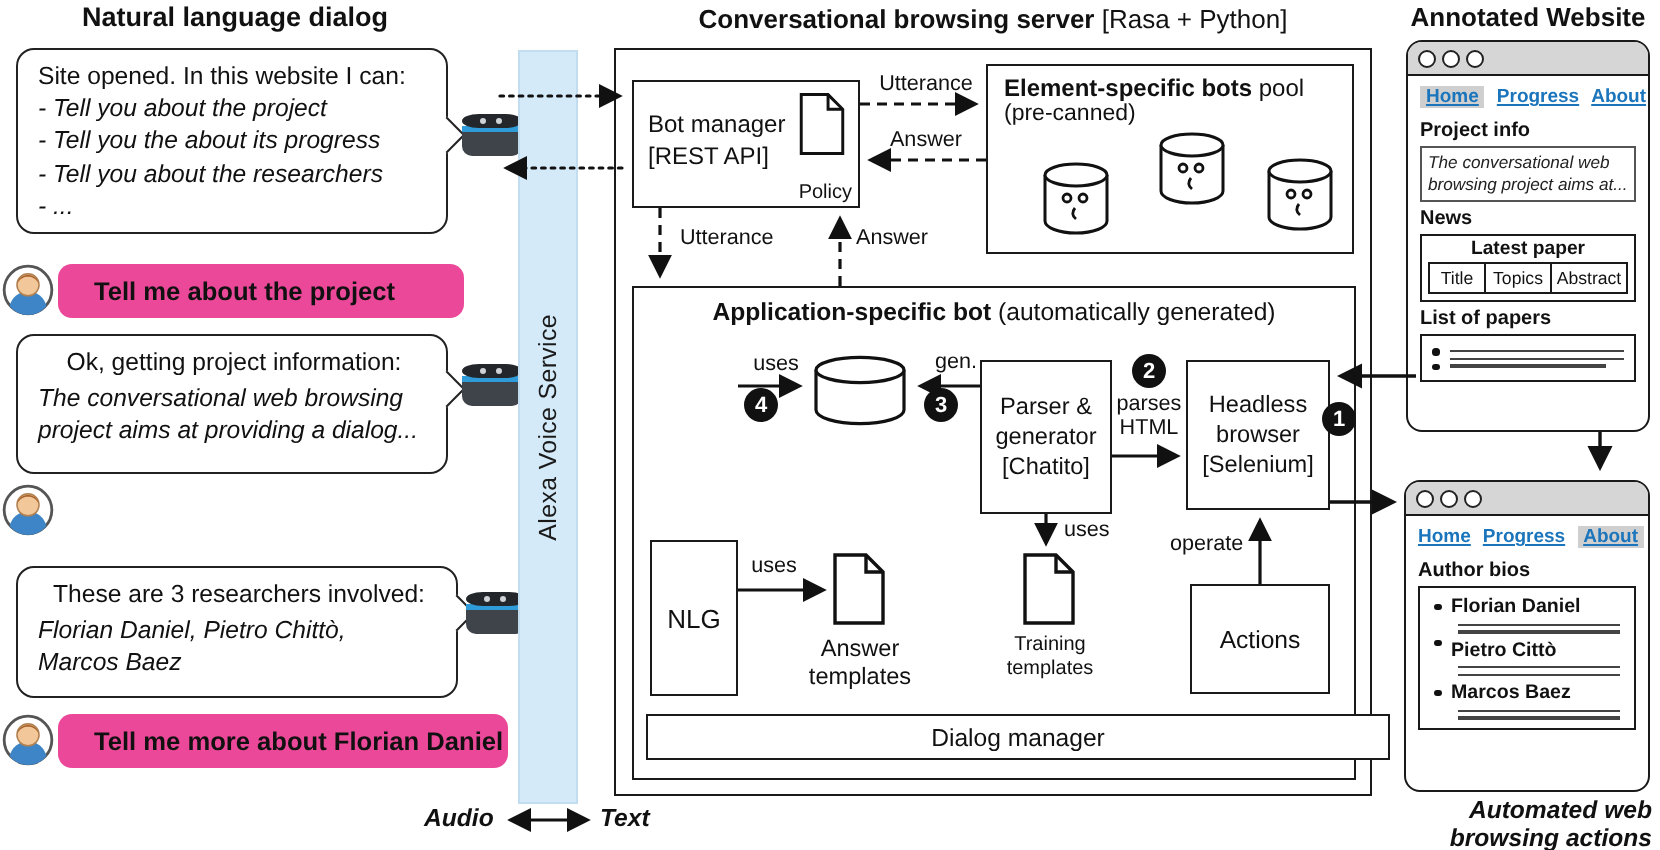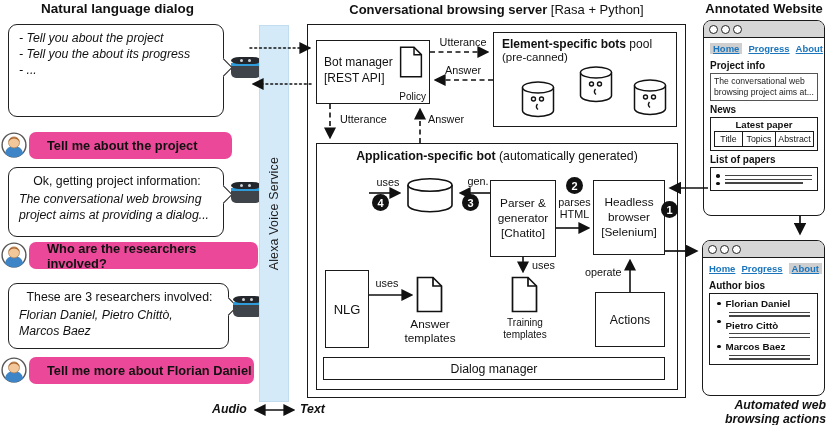--- a/index.html
+++ b/index.html
@@ -59,22 +59,24 @@
 </style>
 </head>
 <body>
 
 <div id="canvas">
 
   <div class="abs b ctr" style="left:10px;top:1px;width:215px;font-size:13.5px;">Natural language dialog</div>
 
   <div class="bubble" style="left:8px;top:24px;width:216px;height:93px;">
     <div class="tail" style="top:36px;"></div>
+    <div>Site opened. In this website I can:</div>
     <div class="i">-  Tell you about the project</div>
     <div class="i">-  Tell you the about its progress</div>
+    <div class="i">-  Tell you about the researchers</div>
     <div class="i">-  ...</div>
   </div>
   <div class="echo" style="left:231px;top:57px;">
     <div class="top">
         <span class="d1"></span>
         <span class="d2"></span>
       </div>
       <div class="ring"></div>
       <div class="body"></div>
   </div>
@@ -101,21 +103,20 @@
       <div class="ring"></div>
       <div class="body"></div>
   </div>
 
   <svg class="abs" style="left:1px;top:242px;" width="26" height="26" viewBox="0 0 24 24">
     <circle cx="12" cy="12" r="11" fill="#fff" stroke="#555" stroke-width="1.3"></circle>
     <path d="M3.5 19.5a8.7 8.7 0 0 1 17 0a11 11 0 0 1-17 0z" fill="#3d85c6"></path>
     <circle cx="12" cy="9.6" r="5.1" fill="#f2c79a" stroke="#b08050" stroke-width="0.7"></circle>
     <path d="M7 9a5.1 5.1 0 0 1 10 0c-1.6-2.4-3-3.1-5-3.1S8.6 6.6 7 9z" fill="#a8622c"></path>
   </svg>
-  <div class="udlg" style="left:29px;top:242px;width:229px;">Who are the researchers involved?</div>
 
   <div class="bubble" style="left:8px;top:283px;width:221px;height:66px;">
     <div class="tail" style="top:16px;"></div>
     <div class="ctr">These are 3 researchers involved:</div>
     <div class="i pre" style="margin-top:2px;">Florian Daniel, Pietro Chittò,
 Marcos Baez</div>
   </div>
   <div class="echo" style="left:233px;top:296px;">
     <div class="top">
         <span class="d1"></span>
@@ -213,21 +214,21 @@
   <div class="abs ctr pre" style="left:398px;top:317px;width:64px;font-size:11.8px;line-height:1.2;">Answer
 templates</div>
 
   <svg class="abs" style="left:511px;top:276px;" width="27" height="37" viewBox="0 0 27 37">
     <path d="M1.5 1.5 H17 L25.5 10 V35.5 H1.5 z" fill="#fff" stroke="#111" stroke-width="1.7"></path>
     <path d="M17 1.5 V10 H25.5" fill="none" stroke="#111" stroke-width="1.7"></path>
   </svg>
   <div class="abs ctr pre" style="left:493px;top:317px;width:64px;font-size:10px;line-height:1.2;">Training
 templates</div>
 
-  <div class="box flexc" style="left:323px;top:357px;width:342px;height:23px;font-size:12.3px;border-width:1.4px;">Dialog manager</div>
+  <div class="box flexc" style="left:323px;top:357px;width:372px;height:23px;font-size:12.3px;border-width:1.4px;">Dialog manager</div>
 
   <div class="lbl" style="left:372px;top:176px;width:32px;text-align:center;">uses</div>
   <div class="lbl" style="left:462px;top:175px;width:32px;text-align:center;">gen.</div>
   <div class="lbl pre ctr" style="left:556px;top:196px;width:37px;line-height:1.15;">parses
 HTML</div>
   <div class="lbl" style="left:585px;top:266px;">operate</div>
   <div class="lbl" style="left:371px;top:277px;width:32px;text-align:center;">uses</div>
   <div class="lbl" style="left:532px;top:259px;">uses</div>
 
   <div class="badge" style="left:661px;top:201px;">1</div>
@@ -242,21 +243,21 @@
       <span class="wdot"></span>
       <span class="wdot"></span>
       <span class="wdot"></span>
     </div>
     <div class="nav">
       <span class="lnk hl">Home</span>
       <span class="lnk">Progress</span>
       <span class="lnk">About</span>
     </div>
     <div class="mini-h">Project info</div>
-    <div class="inner-box pre" style="font-size:8.6px;line-height:1.3;padding:2px 3px;color:#222;">The conversational web
+    <div class="inner-box pre" style="font-size:8.6px;line-height:1.3;padding:2px 3px;color:#222;font-style:italic;">The conversational web
 browsing project aims at...</div>
     <div class="mini-h">News</div>
     <div class="inner-box dark" style="padding:1px 0 3px 0;">
       <div class="ctr b" style="font-size:9.6px;">Latest paper</div>
       <div style="display:flex;margin:1px 3px 0 3px;font-size:8.8px;text-align:center;">
         <div style="flex:0 0 27%;border:1.2px solid #1a1a1a;padding:2px 0;">Title</div>
         <div style="flex:0 0 32%;border:1.2px solid #1a1a1a;border-left:none;padding:2px 0;">Topics</div>
         <div style="flex:1;border:1.2px solid #1a1a1a;border-left:none;padding:2px 0;">Abstract</div>
       </div>
     </div>

